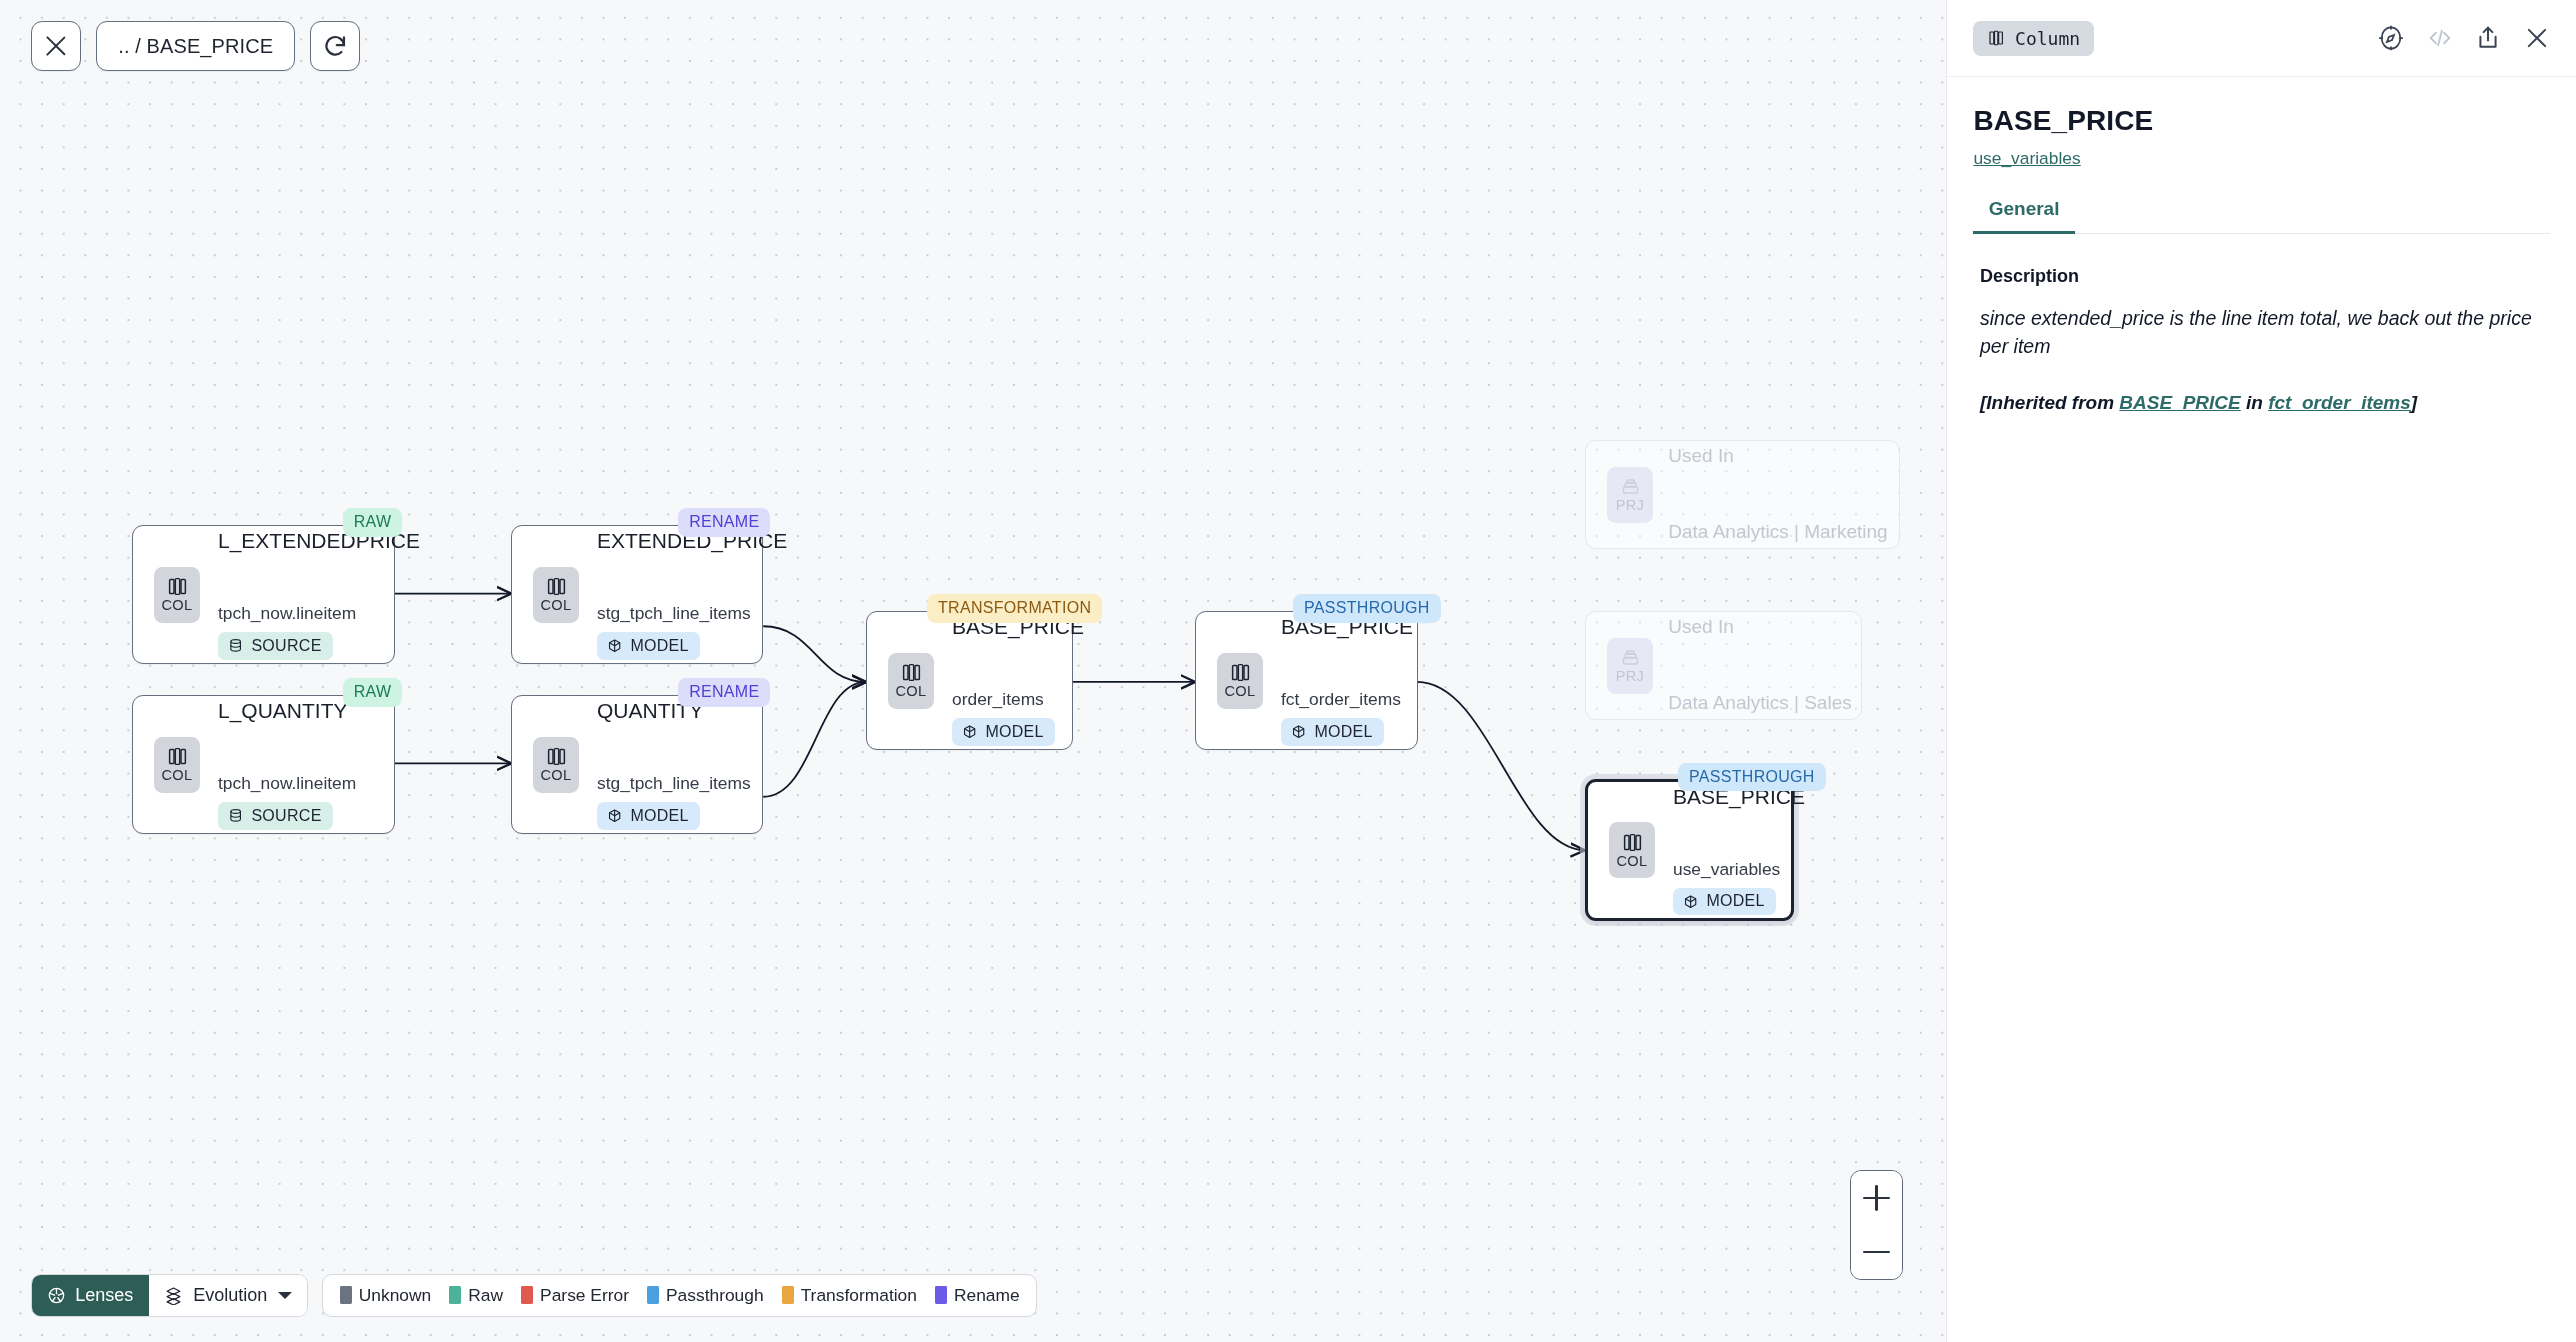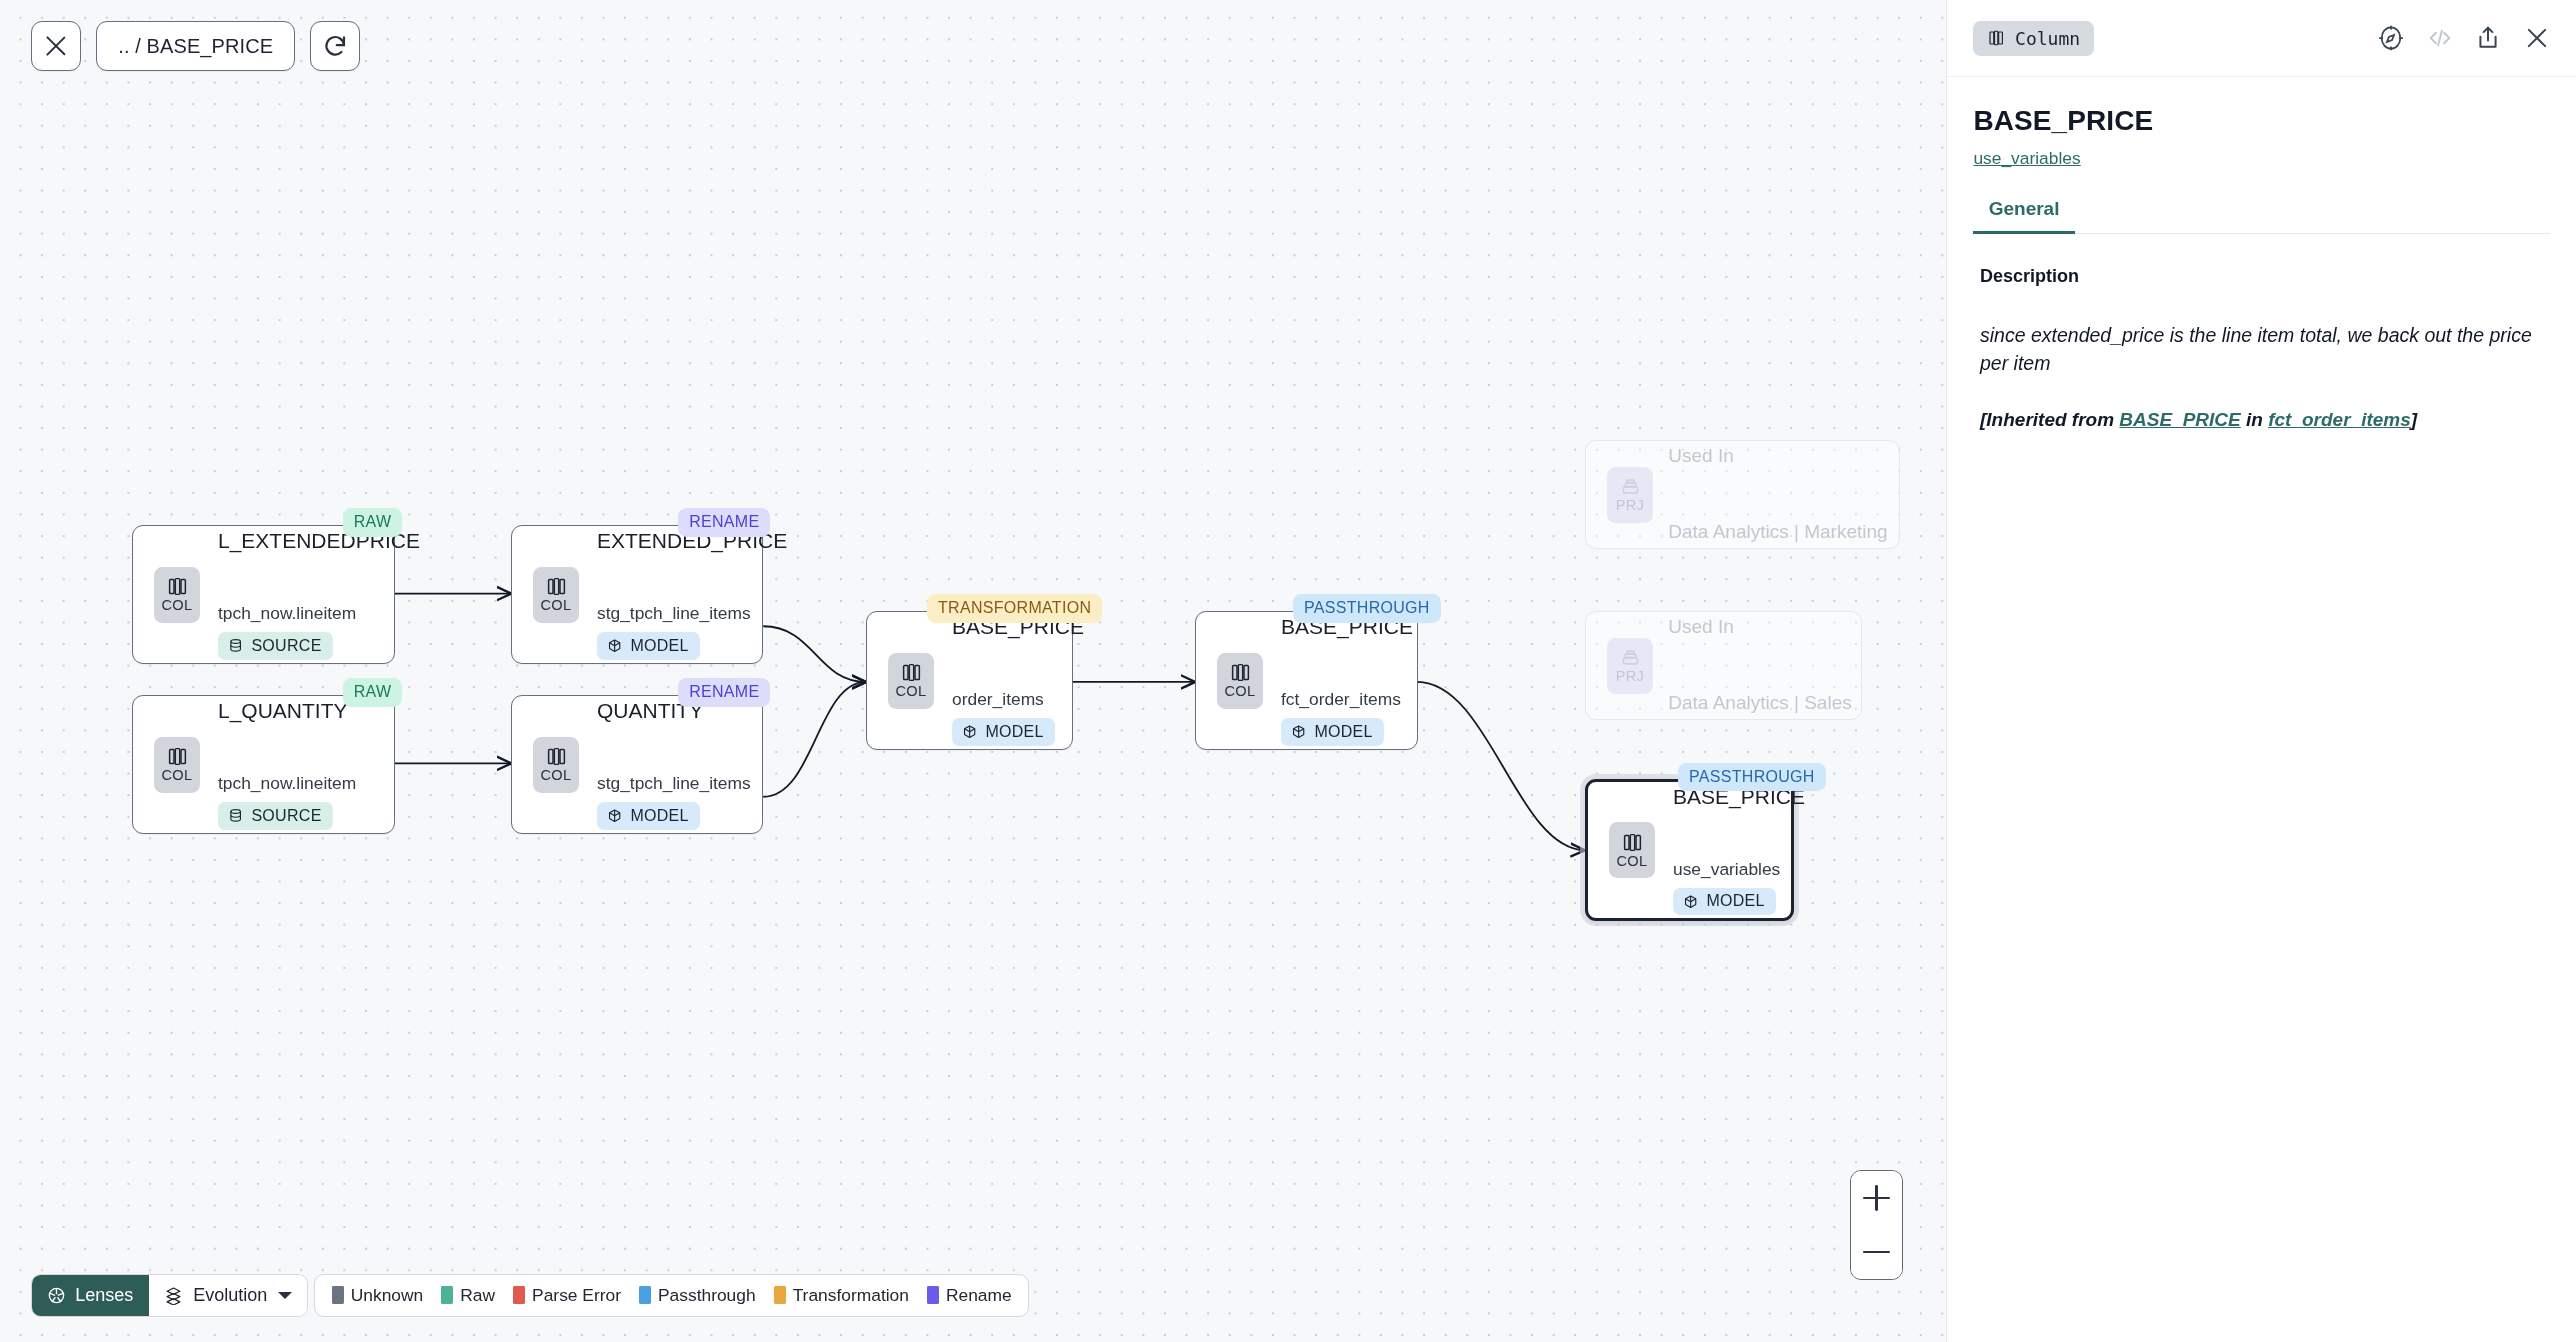--- a/index.html
+++ b/index.html
@@ -144,21 +144,21 @@
     font-size: 0; position: relative;
   }
   #zoom-in { border-bottom: 1.4px solid #5e6875; }
   .pm { position:absolute; left:50%; top:50%; transform: translate(-50%,-50%); }
   .pm::before { content:""; position:absolute; left:-13.2px; top:-1.4px; width:26.4px; height:2.8px; background:#2b313d; border-radius:1.4px;}
   .pm.plus::after { content:""; position:absolute; left:-1.4px; top:-13.2px; width:2.8px; height:26.4px; background:#2b313d; border-radius:1.4px;}
 
   
   #bottom-bar {
     position: absolute; left: 31px; bottom: 26.4px;
-    display: flex; align-items: center; gap: 6px;
+    display: flex; align-items: center; gap: 14px;
     z-index: 40;
   }
   #lenses-group {
     display: flex; align-items: stretch;
     border: 1.4px solid #d3d7de; border-radius: 9.7px;
     overflow: hidden; background: #fff; height: 43px;
   }
   #lenses-button {
     background: #2d5d56; color: #ffffff;
     display: flex; align-items: center; gap: 9px;
@@ -214,21 +214,21 @@
     font-size: 19px; color: #2c6b68; padding: 0 15.3px 12.5px 15.3px;
     cursor: pointer; position: relative; font-weight: 600;
   }
   .tab.active::after {
     content:""; position: absolute; left: 0; right: 0; bottom: -1.4px; height: 2.8px; background: #2c6b68;
   }
 
   #desc-block { padding: 32px 26.4px 0 33px; }
   #desc-label { font-size: 18px; font-weight: bold; color: #111827; }
   #desc-text {
-    margin-top: 34px; font-size: 19.5px; line-height: 1.45;
+    margin-top: 17px; font-size: 19.5px; line-height: 1.45;
     font-style: italic; color: #111827; max-width: 557px;
   }
   #desc-inherited { margin-top: 32px; font-size: 19px; font-style: italic; color: #111827; font-weight: bold; }
   #desc-inherited a { color:#2c6b68; text-decoration: underline; cursor: pointer; font-style: italic;}
 </style>
 </head>
 <body>
 
 <div id="app">
 

